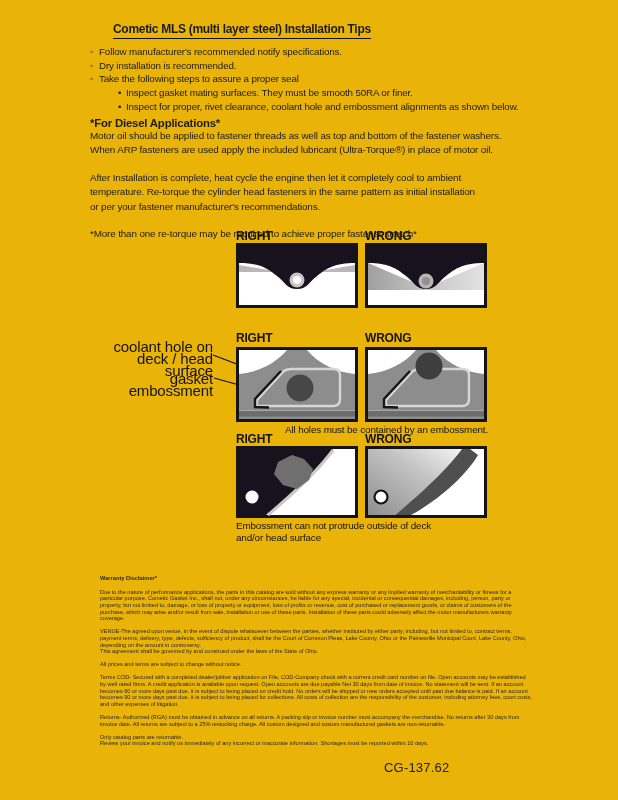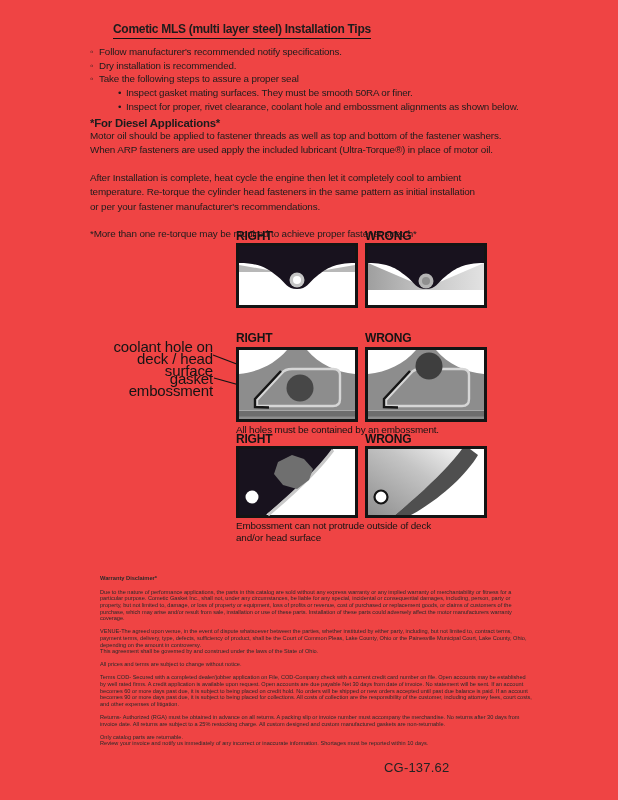--- a/index.html
+++ b/index.html
@@ -2,21 +2,21 @@
 <html><head>
 <meta charset="utf-8">
 <style>
   html,body{margin:0;padding:0;}
   body{
     width:618px;height:800px;background:#ffffff;
     font-family:"Liberation Sans", sans-serif;color:#1c1c1c;
     position:relative;overflow:hidden;
     -webkit-font-smoothing:antialiased;
   }
-  .page{position:absolute;left:0;top:0;width:618px;height:800px;background:#ef4444;}
+  .page{position:absolute;left:0;top:0;width:618px;height:800px;background:#eab308;}
 
   
   .title{
     position:absolute;left:113px;top:22px;
     font-size:12px;font-weight:bold;letter-spacing:-0.3px;
     border-bottom:1.6px solid #111;padding-bottom:2px;white-space:nowrap;
   }
   .tips{position:absolute;left:90px;top:45px;font-size:9.8px;letter-spacing:-0.15px;line-height:13.7px;width:480px;}
   .b-row{display:flex;}
   .b-row .mark{width:9px;flex:0 0 9px;text-align:left;}
@@ -147,21 +147,21 @@
       <rect x="1.5" y="1.5" width="119" height="72" fill="#ffffff" stroke="#141414" stroke-width="3"></rect>
       <path d="M3,27 C22,25 39,17 51,3 L71,3 C83,17 100,25 119,27 L119,72 L3,72 Z" fill="#8d8d8d"></path>
       <rect x="3" y="64" width="116" height="5.5" fill="#6d6d6d"></rect>
       <path d="M3,63.5 H119" stroke="#a8a8a8" stroke-width="1.2" fill="none"></path>
       <path d="M21,59 L21,53 L46,26 Q49,22 56,22 L97,22 Q104,22 104,28 L104,52 Q104,59 97,59 Z" fill="none" stroke="#d6d6d6" stroke-width="2.4"></path>
       <path d="M33,60.5 L19,60 L19,52 L45,24" fill="none" stroke="#161616" stroke-width="2.4"></path>
       <circle cx="64" cy="19" r="13.5" fill="#3e3e3e"></circle>
     </svg>
   </div>
 
-  <div class="caption" style="left:236px;top:424px;width:252px;text-align:left;">All holes must be contained by an embossment.</div>
+  <div class="caption" style="left:236px;top:424px;width:252px;text-align:right;">All holes must be contained by an embossment.</div>
 
   <div class="dg-label" style="left:236px;top:432px;">RIGHT</div>
   <div class="dg-label" style="left:365px;top:432px;">WRONG</div>
 
   <div class="panel" style="left:236px;top:446px;">
     <svg width="122" height="72" viewBox="0 0 122 72">
       <rect x="1.5" y="1.5" width="119" height="69" fill="#ffffff" stroke="#141414" stroke-width="3"></rect>
       <path d="M3,3 H97 C84,21 58,46 30,69 H3 Z" fill="#18121e"></path>
       <path d="M97,4 C84,22 58,47 32,69" stroke="#c9c9c9" stroke-width="3" fill="none"></path>
       <polygon points="42,16 56,9 68,13 77,23 73,34 61,43 47,39 38,28" fill="#6f6f6f"></polygon>

